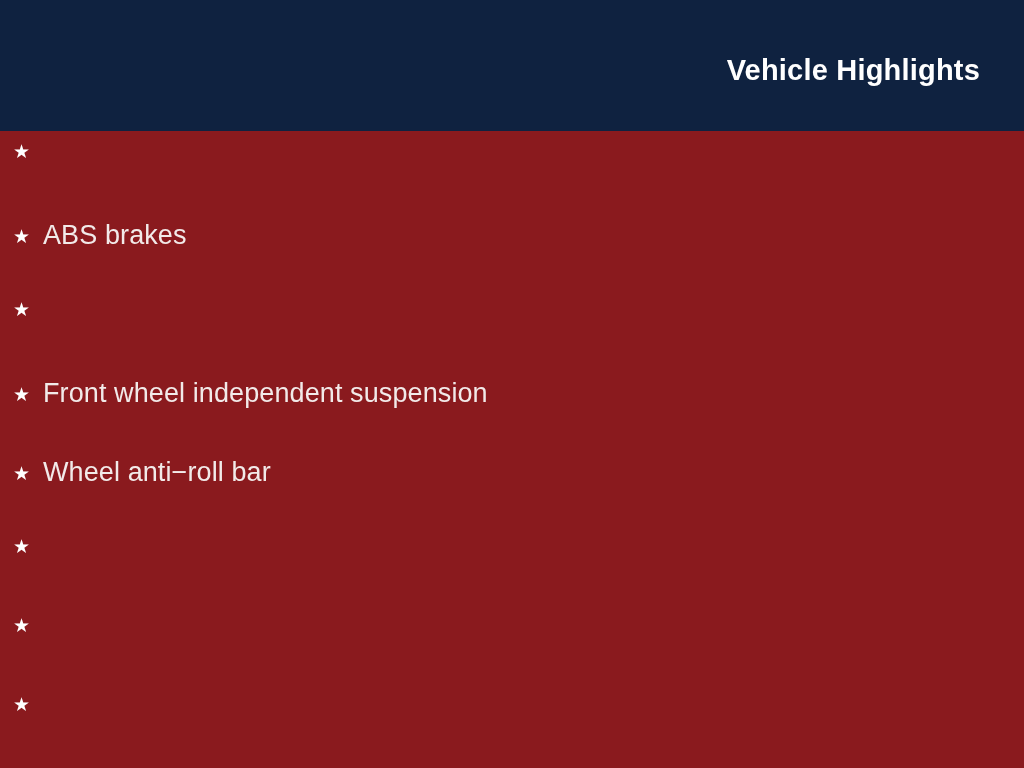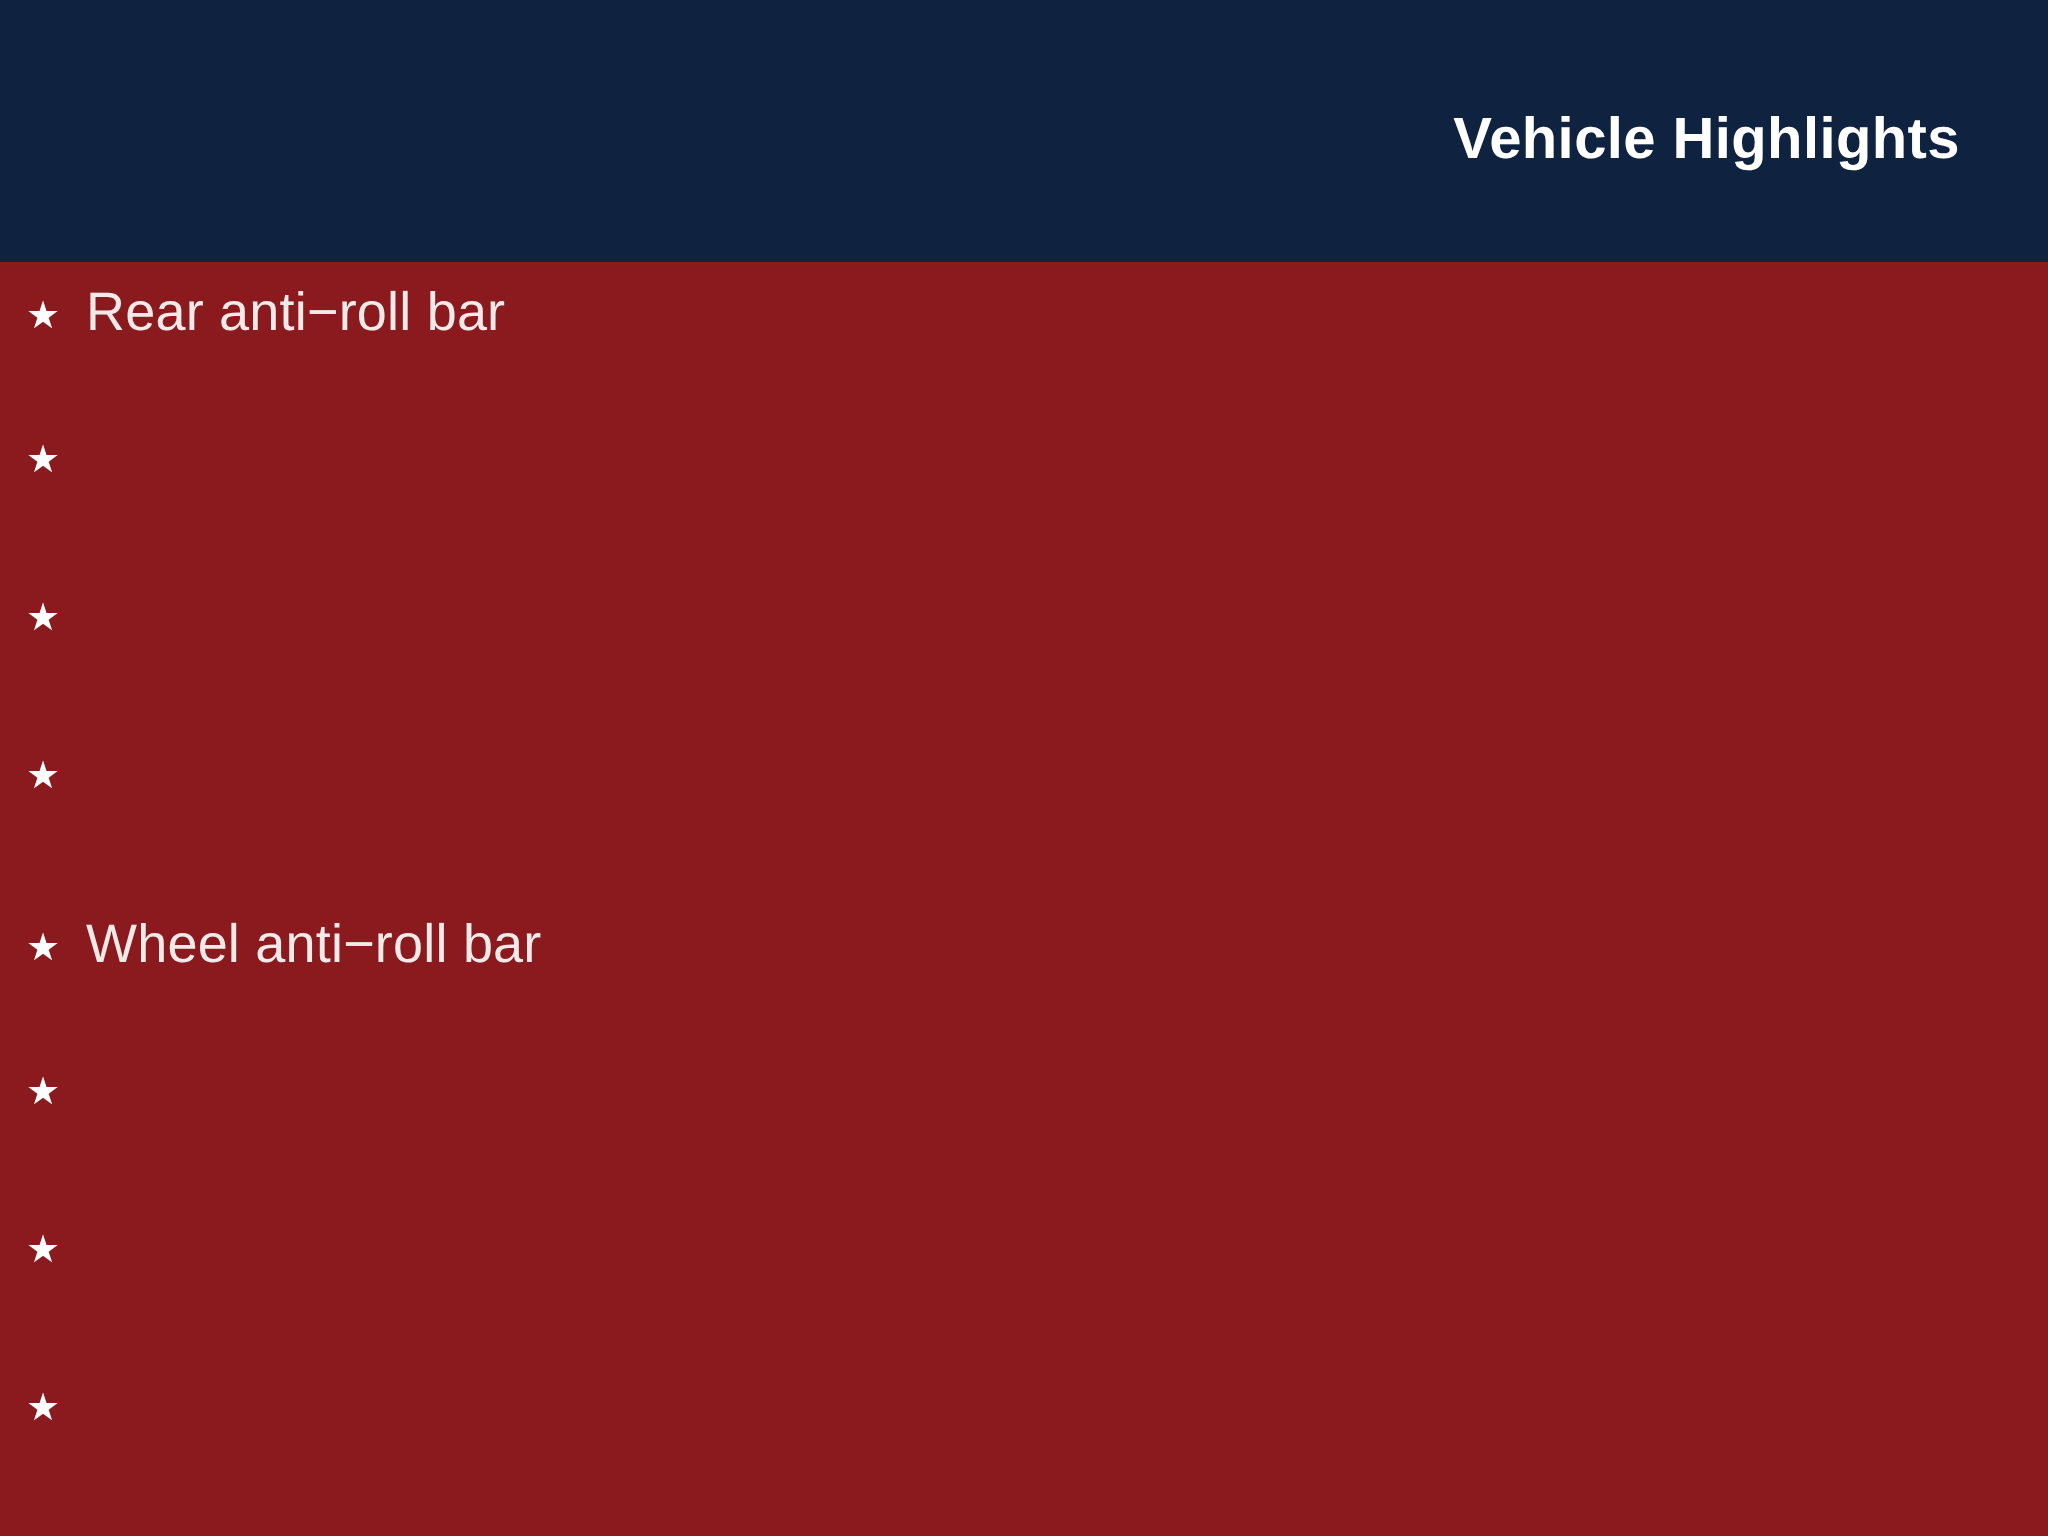--- a/index.html
+++ b/index.html
@@ -111,33 +111,34 @@
 
   <div class="header-band">
     <h1 class="header-title">Vehicle Highlights</h1>
   </div>
 
   <div class="body-area">
     <ul class="feature-list">
 
       <li class="feature-item">
         <span class="bullet-star">★</span>
-        <span class="feature-label">Rear anti−roll bar</span>
+      </li>
+
+      <li class="feature-item">
+        <span class="bullet-star">★</span>
+        <span class="feature-label">ABS brakes</span>
       </li>
 
       <li class="feature-item">
         <span class="bullet-star">★</span>
       </li>
 
       <li class="feature-item">
         <span class="bullet-star">★</span>
-      </li>
-
-      <li class="feature-item">
-        <span class="bullet-star">★</span>
+        <span class="feature-label">Front wheel independent suspension</span>
       </li>
 
       <li class="feature-item">
         <span class="bullet-star">★</span>
         <span class="feature-label">Wheel anti−roll bar</span>
       </li>
 
       <li class="feature-item">
         <span class="bullet-star">★</span>
       </li>

